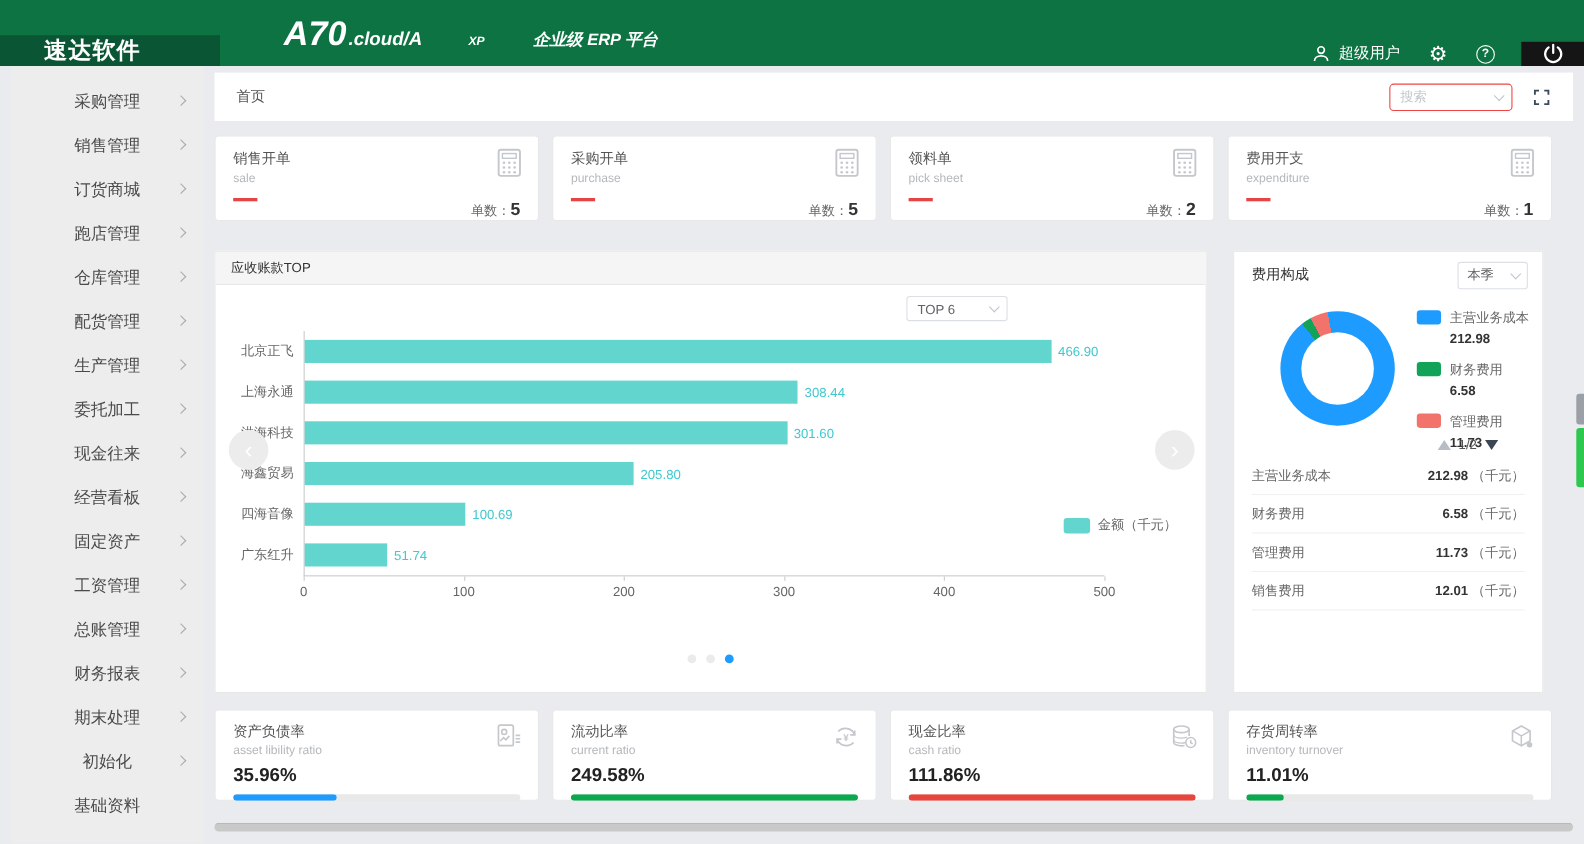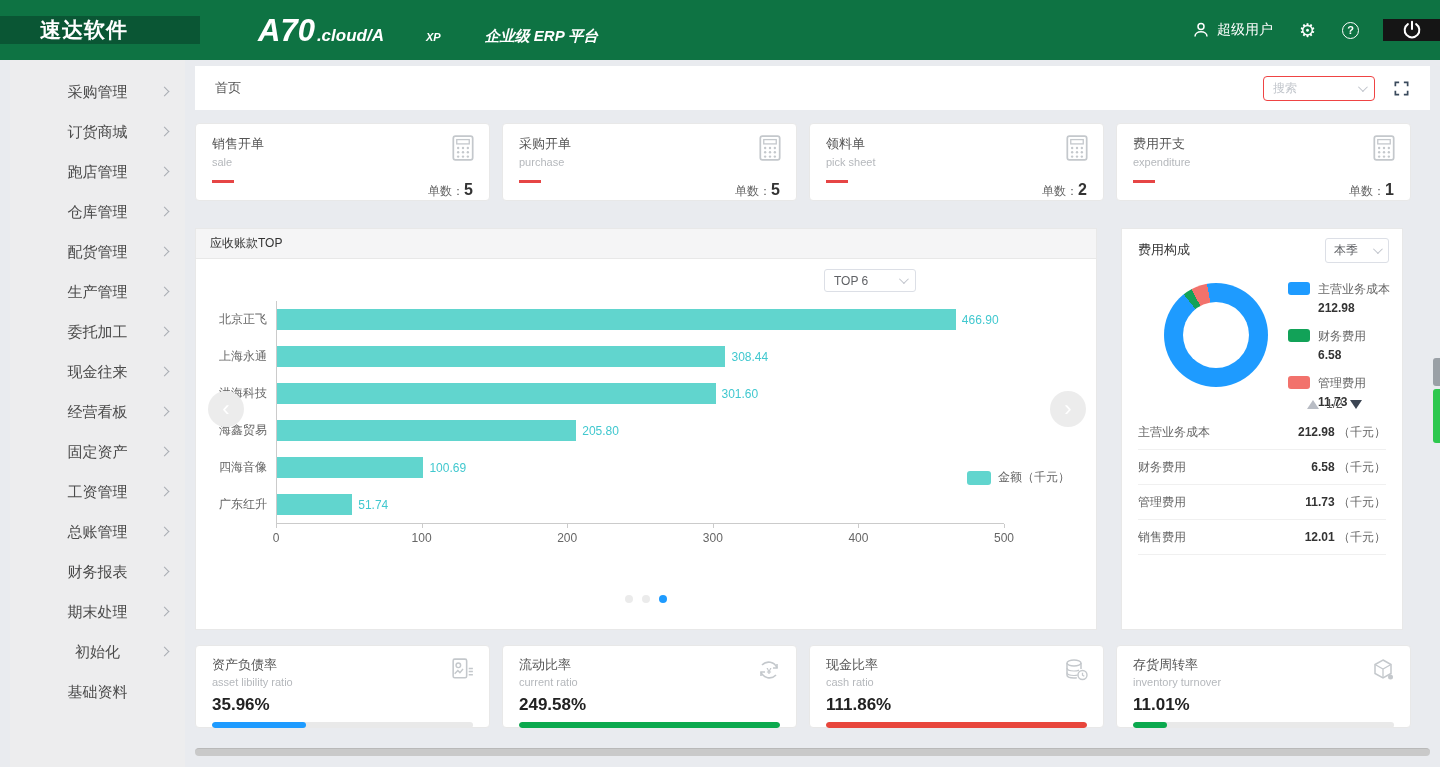--- a/index.html
+++ b/index.html
@@ -1,20 +1,20 @@
 <!DOCTYPE html>
 <html><head>
 <meta charset="utf-8">
 <style>
   * { margin:0; padding:0; box-sizing:border-box; }
   html,body { width:1440px; height:767px; overflow:hidden; }
   body { font-family:"Liberation Sans","DejaVu Sans",sans-serif; background:#E9EBEF; position:relative; }
 
   
-  .header { height:60px; background:#0E7343; display:flex; align-items:center; }
+  .header { height:60px; background:#0E7343; display:flex; align-items:flex-end; }
   .logo { width:200px; background:#0A5634; color:#fff; display:flex; align-items:center; padding-left:40px; font-size:21px; font-weight:bold; letter-spacing:1px; }
   .brand { display:flex; align-items:baseline; margin-left:58px; color:#fff; font-style:italic; font-weight:bold; align-self:center; }
   .brand-name { font-size:31px; line-height:1; }
   .brand-suffix { font-size:17px; margin-left:2px; }
   .brand-xp { font-size:11px; margin-left:42px; }
   .brand-tagline { font-size:15px; margin-left:44px; }
   .header-right { margin-left:auto; display:flex; align-items:center; color:#fff; }
   .user-chip { display:flex; align-items:center; gap:7px; font-size:14px; cursor:pointer; }
   .hicon { margin-left:26px; cursor:pointer; display:flex; align-items:center; }
   .gear-glyph { font-size:19px; line-height:1; font-style:normal; }
@@ -144,20 +144,24 @@
           <path d="M7.5 5.5a8 8 0 1 0 9 0" fill="none" stroke="#fff" stroke-width="2.2" stroke-linecap="round"></path>
         </svg>
     </div>
   </div>
 </div>
 
 <div class="layout">
   <div class="sidebar" id="sidebar-menu">
       <div class="side-item">
         <span>采购管理</span>
+        <i class="chev" style="transform: rotate(45deg);"></i>
+      </div>
+      <div class="side-item">
+        <span>销售管理</span>
         <i class="chev" style="transform: rotate(45deg);"></i>
       </div>
       <div class="side-item">
         <span>订货商城</span>
         <i class="chev" style="transform: rotate(45deg);"></i>
       </div>
       <div class="side-item">
         <span>跑店管理</span>
         <i class="chev" style="transform: rotate(45deg);"></i>
       </div>

